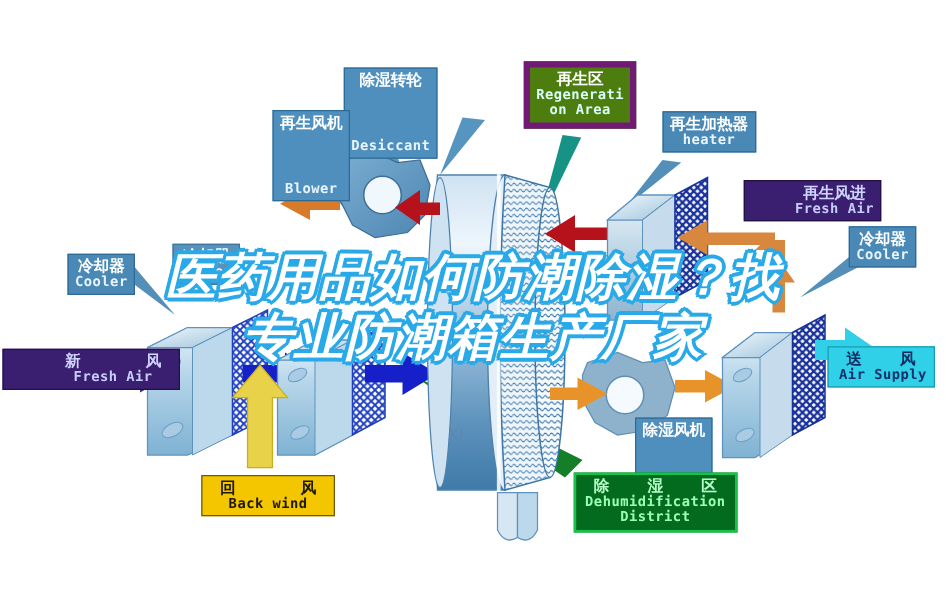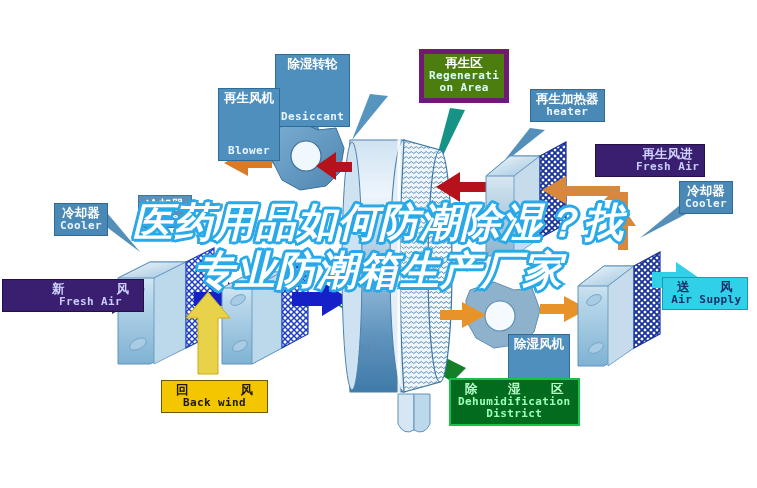--- a/index.html
+++ b/index.html
@@ -367,21 +367,21 @@
   <div class="label lb-yellow" style="left:161px; top:380px;">
     <span class="cn wide-cn-sm">回　　风</span>
     <span class="en">Back wind</span>
   </div>
 
   <div class="label lb-blue" style="left:508px; top:334px;">
     <span class="cn">除湿风机</span>
     <span class="en">Blower</span>
   </div>
 
-  <div class="label lb-green" style="left:449px; top:378px;">
+  <div class="label lb-green" style="left:459px; top:378px;">
     <span class="cn wide-cn-sm">除　湿　区</span>
     <span class="en">Dehumidification</span>
     <span class="en">District</span>
   </div>
 
   <div class="label lb-cyan" style="left:662px; top:261px;">
     <span class="cn wide-cn-sm">送　风</span>
     <span class="en">Air Supply</span>
   </div>
 

